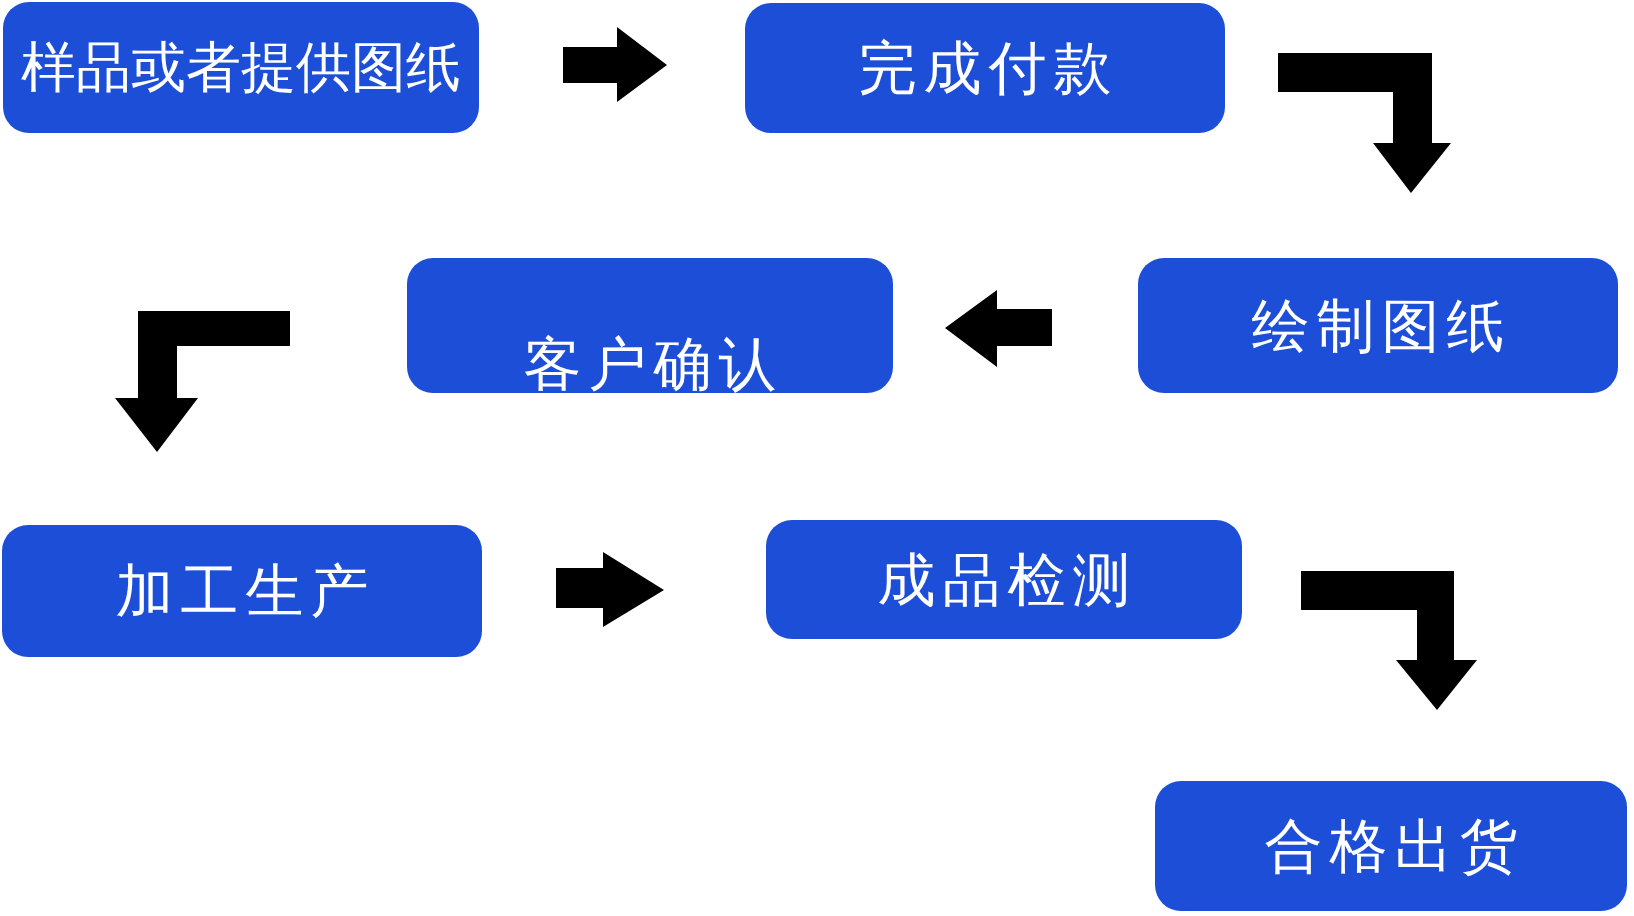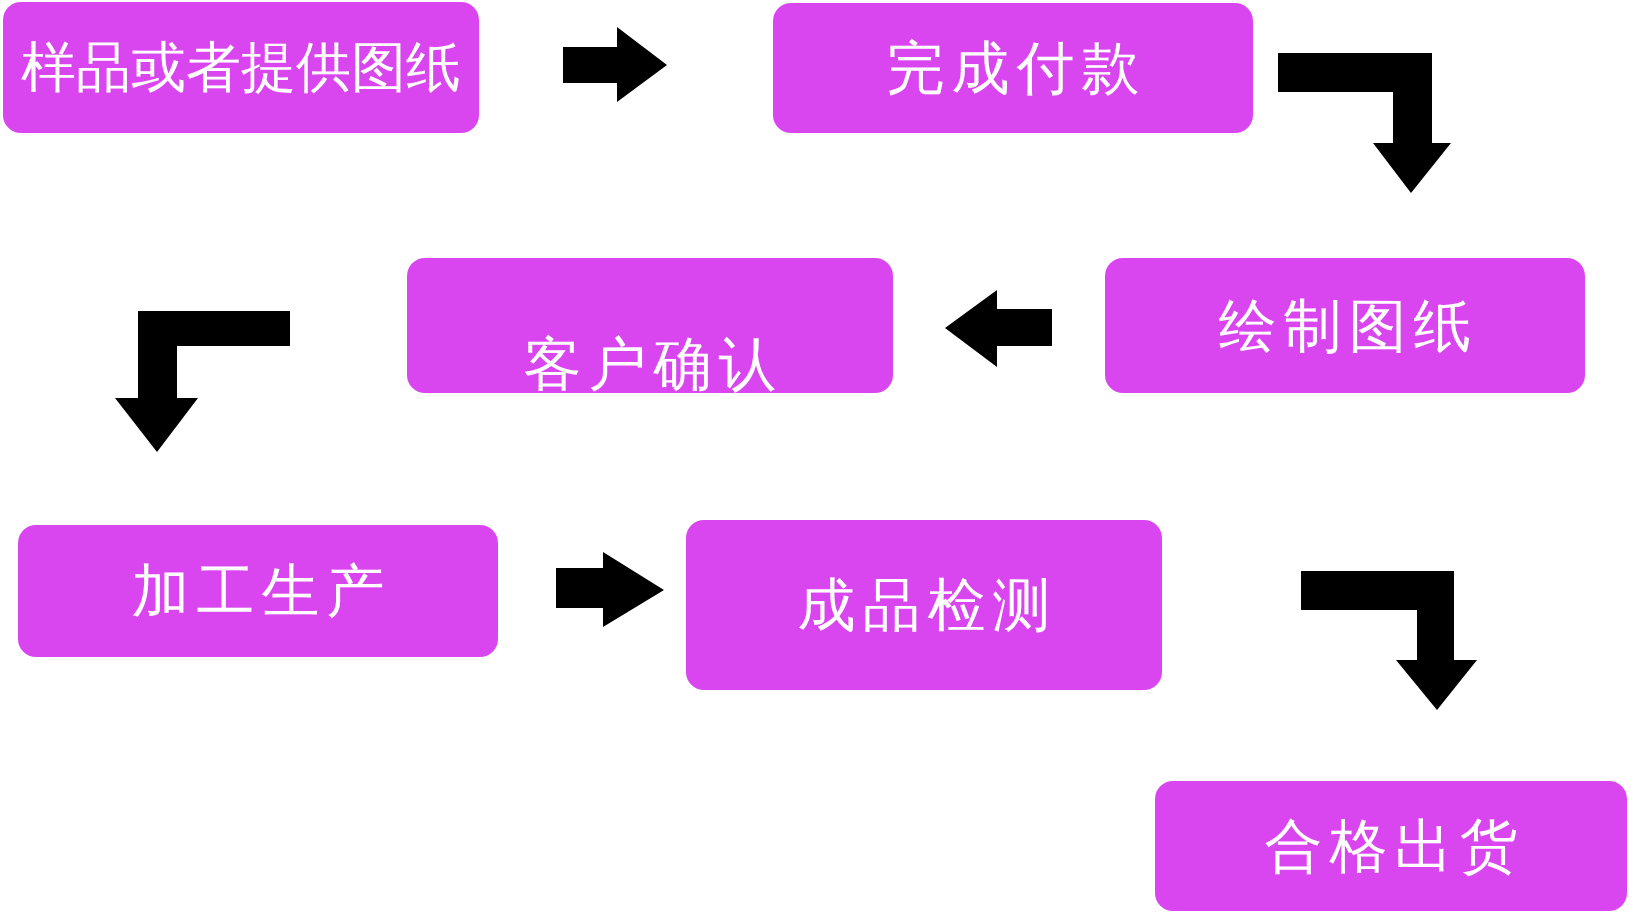--- a/index.html
+++ b/index.html
@@ -18,22 +18,22 @@
   .arrow-layer {
     position: absolute;
     left: 0;
     top: 0;
     width: 1634px;
     height: 916px;
     display: block;
   }
   .node {
     position: absolute;
-    background: #d946ef;
-    border-radius: 18px;
+    background: #1d4ed8;
+    border-radius: 26px;
     display: flex;
     align-items: center;
     justify-content: center;
     box-sizing: border-box;
   }
   .node-label {
     color: #ffffff;
     font-size: 58px;
     letter-spacing: 7px;
     font-weight: 500;
@@ -64,37 +64,37 @@
 
     <polygon points="556,568 603,568 603,552 664,590 603,627 603,608 556,608" fill="#000000"></polygon>
 
     <polygon points="1301,571 1454,571 1454,660 1477,660 1437,710 1396,660 1417,660 1417,610 1301,610" fill="#000000"></polygon>
   </svg>
 
   <div class="node" style="left:3px; top:2px; width:476px; height:131px;">
     <span class="node-label long">样品或者提供图纸</span>
   </div>
 
-  <div class="node" style="left:745px; top:3px; width:480px; height:130px;margin-left:28px;">
+  <div class="node" style="left:745px; top:3px; width:480px; height:130px;">
     <span class="node-label">完成付款</span>
   </div>
 
-  <div class="node" style="left:1105px; top:258px; width:480px; height:135px;">
+  <div class="node" style="left:1138px; top:258px; width:480px; height:135px;">
     <span class="node-label">绘制图纸</span>
   </div>
 
   <div class="node" style="left:407px; top:258px; width:486px; height:135px;align-items:flex-end;">
     <span class="node-label">客户确认</span>
   </div>
 
-  <div class="node" style="left:2px; top:525px; width:480px; height:132px;margin-left:16px;">
+  <div class="node" style="left:2px; top:525px; width:480px; height:132px;">
     <span class="node-label">加工生产</span>
   </div>
 
-  <div class="node" style="left:686px; top:520px; width:476px; height:170px;">
+  <div class="node" style="left:766px; top:520px; width:476px; height:119px;">
     <span class="node-label">成品检测</span>
   </div>
 
   <div class="node" style="left:1155px; top:781px; width:472px; height:130px;align-items:center;">
     <span class="node-label">合格出货</span>
   </div>
 
 </div>
 
 </body></html>

